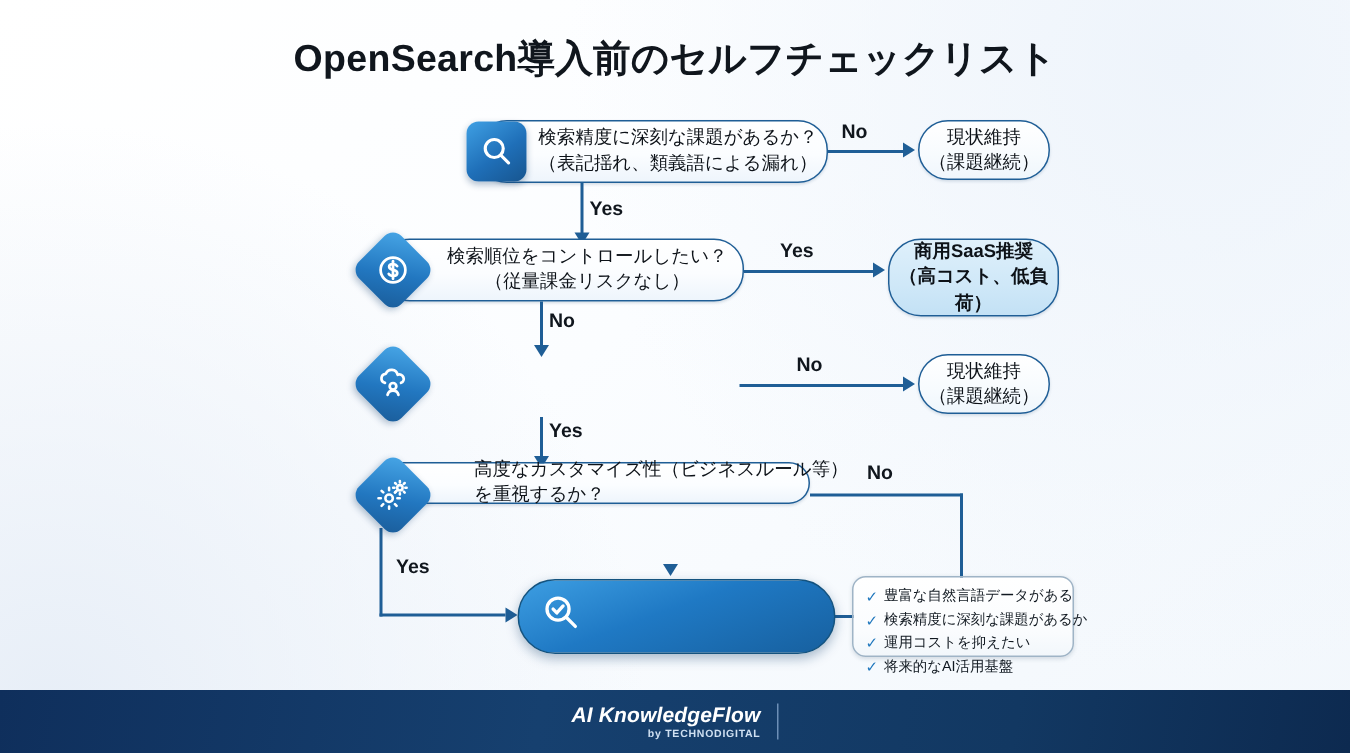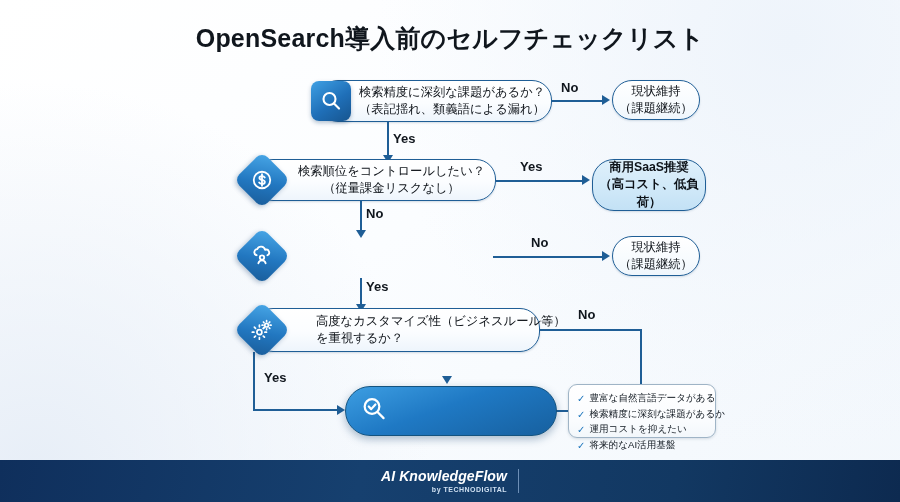--- a/index.html
+++ b/index.html
@@ -177,21 +177,21 @@
   <div class="pill plain" style="left:612px;top:236px;width:88px;height:40px;">
     <div>
       <span>現状維持</span><br><span>（課題継続）</span>
     </div>
   </div>
 
   <div class="ln lnv" style="left:360px;top:278px;height:29px;"></div>
   <div class="arw arw-d" style="left:356px;top:304px;"></div>
   <div class="elbl" style="left:366px;top:279px;">Yes</div>
 
-  <div class="qbox" style="left:253px;top:308px;width:287px;height:44px;">
+  <div class="qbox" style="left:253px;top:308px;width:287px;height:28px;">
     <div class="qtext">
       <span>高度なカスタマイズ性（ビジネスルール等）</span><br><span>を重視するか？</span>
     </div>
   </div>
   <div class="badge dia" style="left:242px;top:310px;">
     <svg width="24" height="24" viewBox="0 0 24 24" fill="none" stroke="#ffffff" stroke-width="1.7" stroke-linecap="round" stroke-linejoin="round">
       <circle cx="9.4" cy="14.2" r="2.5"></circle>
       <path d="M9.4 8.8v-1.6M9.4 21.2v-1.6M3.9 14.2H2.3M16.5 14.2h-1.6M5.5 10.3 4.4 9.2M14.4 19.2l-1.1-1.1M5.5 18.1 4.4 19.2M14.4 9.2l-1.1 1.1"></path>
       <circle cx="16.6" cy="7.2" r="1.8"></circle>
       <path d="M16.6 3.6V2.7M16.6 11.7v-.9M13 7.2h-.9M21.1 7.2h-.9M14 4.6l-.6-.6M19.8 10.4l-.6-.6M14 9.8l-.6.6M19.8 4l-.6.6"></path>

